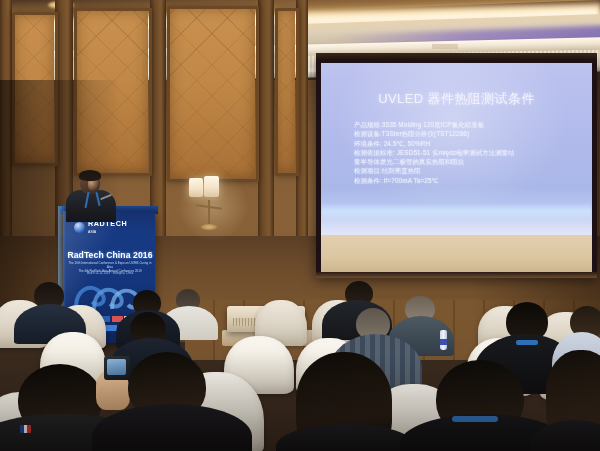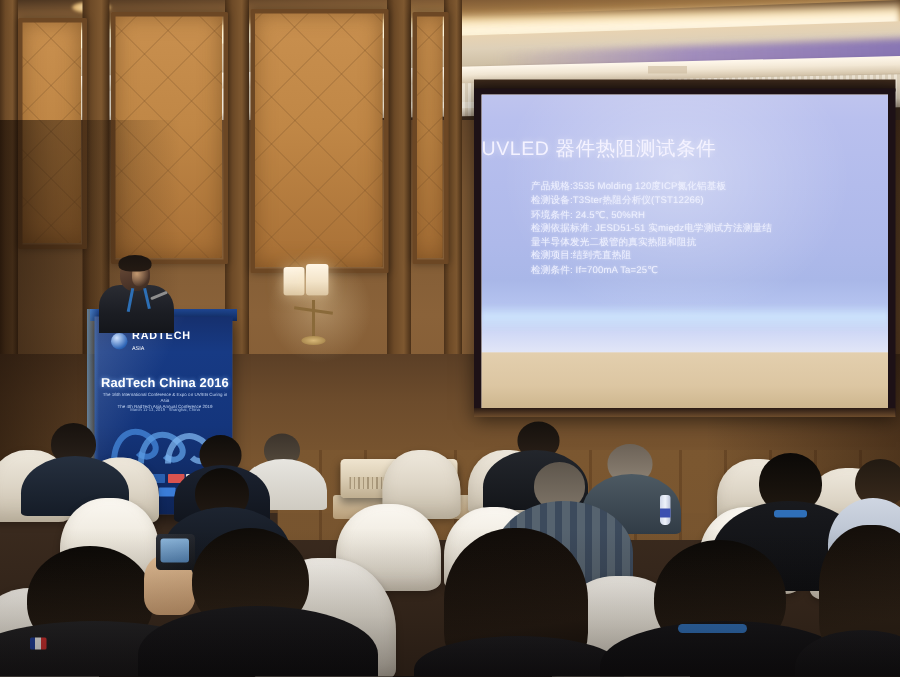--- a/index.html
+++ b/index.html
@@ -95,21 +95,21 @@
   #proj-band{left:0;top:140px;width:271px;height:18px;
     background:linear-gradient(180deg,rgba(255,255,255,0) 0%,rgba(210,235,255,.75) 45%,rgba(255,255,255,0) 100%);
     filter:blur(1.5px);}
   #proj-lower{left:0;top:172px;width:271px;height:37px;
     background:linear-gradient(180deg,#e3cfae 0%,#dcc6a2 60%,#cdb68e 100%);}
   #screen-bar{left:316px;top:272px;width:281px;height:6px;
     background:linear-gradient(180deg,#2a1b14,#6d4c2c);}
   #screen-roller{left:316px;top:53px;width:281px;height:8px;
     background:linear-gradient(180deg,#3d2a1c,#201510);}
 
-  .slide-title{position:absolute;left:0;right:0;top:27px;
+  .slide-title{position:absolute;left:0;right:0;top:27px;text-align:center;
     color:#f4f2ff;font-size:13px;letter-spacing:.4px;
     text-shadow:0 0 4px rgba(255,255,255,.6);}
   #slide-body{position:absolute;left:33px;top:57px;width:215px;}
   #slide-body .ln{color:#eef0ff;font-size:6.4px;line-height:9.3px;white-space:nowrap;
     text-shadow:0 0 2px rgba(255,255,255,.55);letter-spacing:.1px;}
 
   
   #podium-body{left:63px;top:211px;width:92px;height:132px;
     background:linear-gradient(180deg,#16306e 0%,#173a84 18%,#14357c 55%,#0e2456 100%);
     box-shadow:0 4px 10px rgba(0,0,0,.5);}

